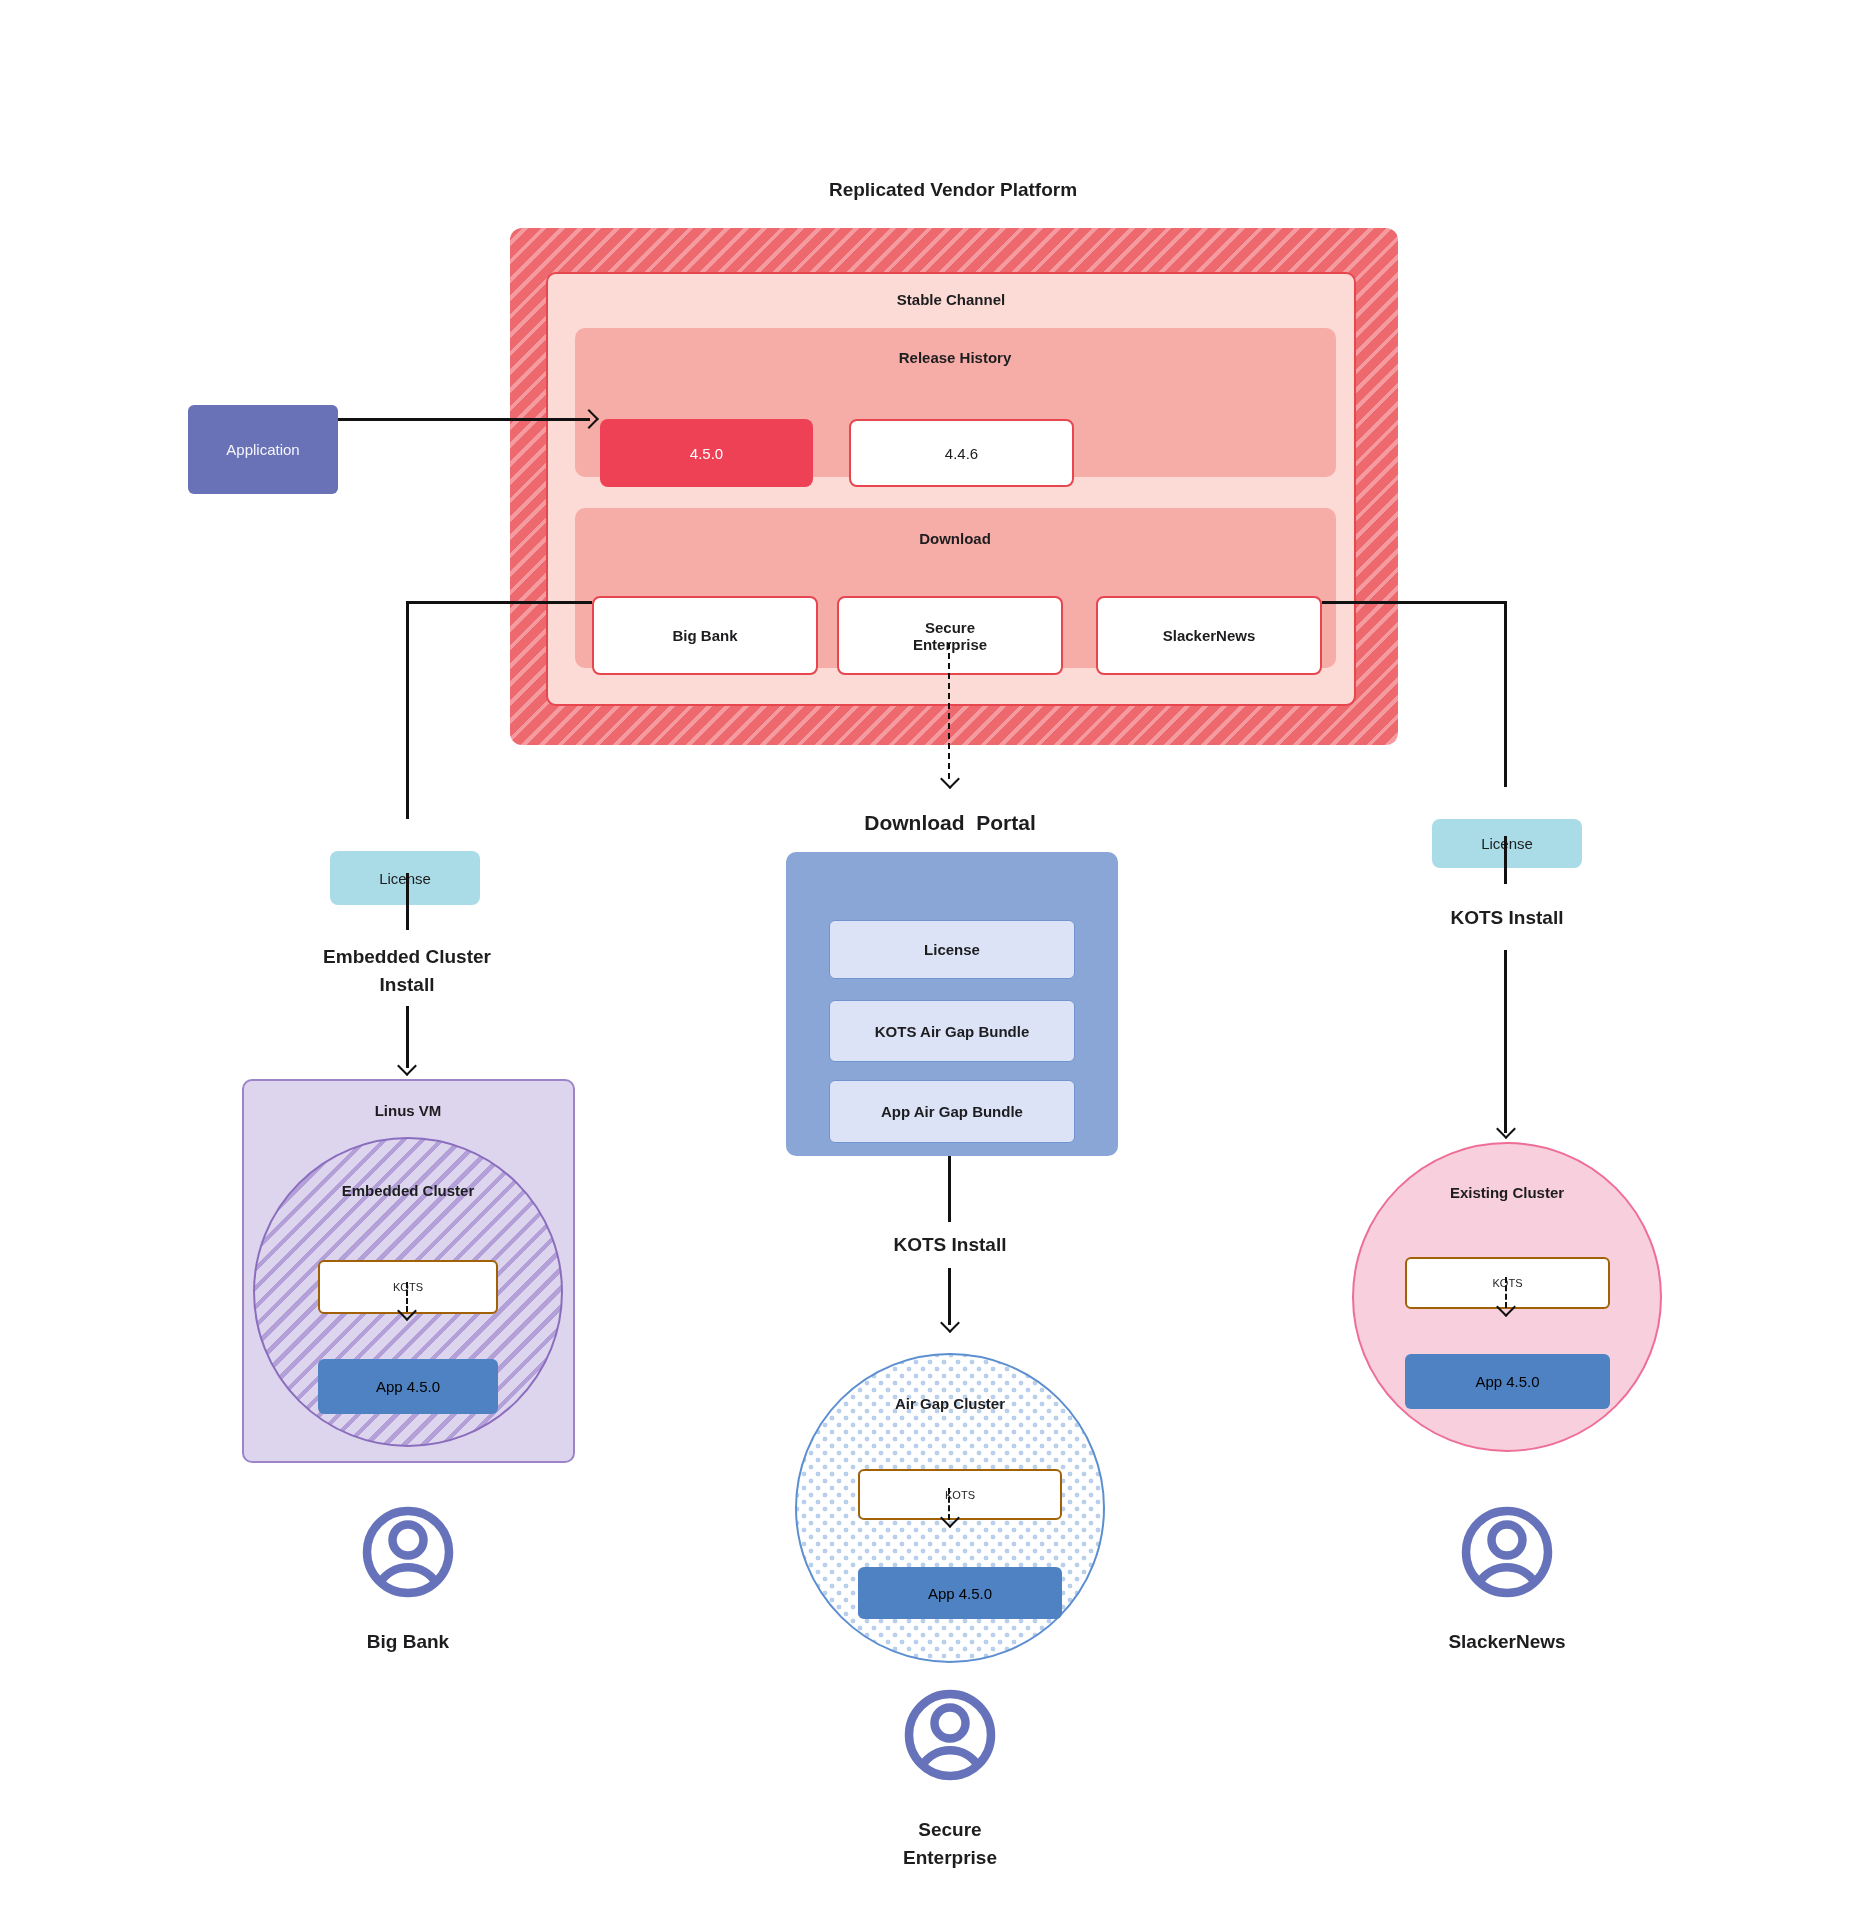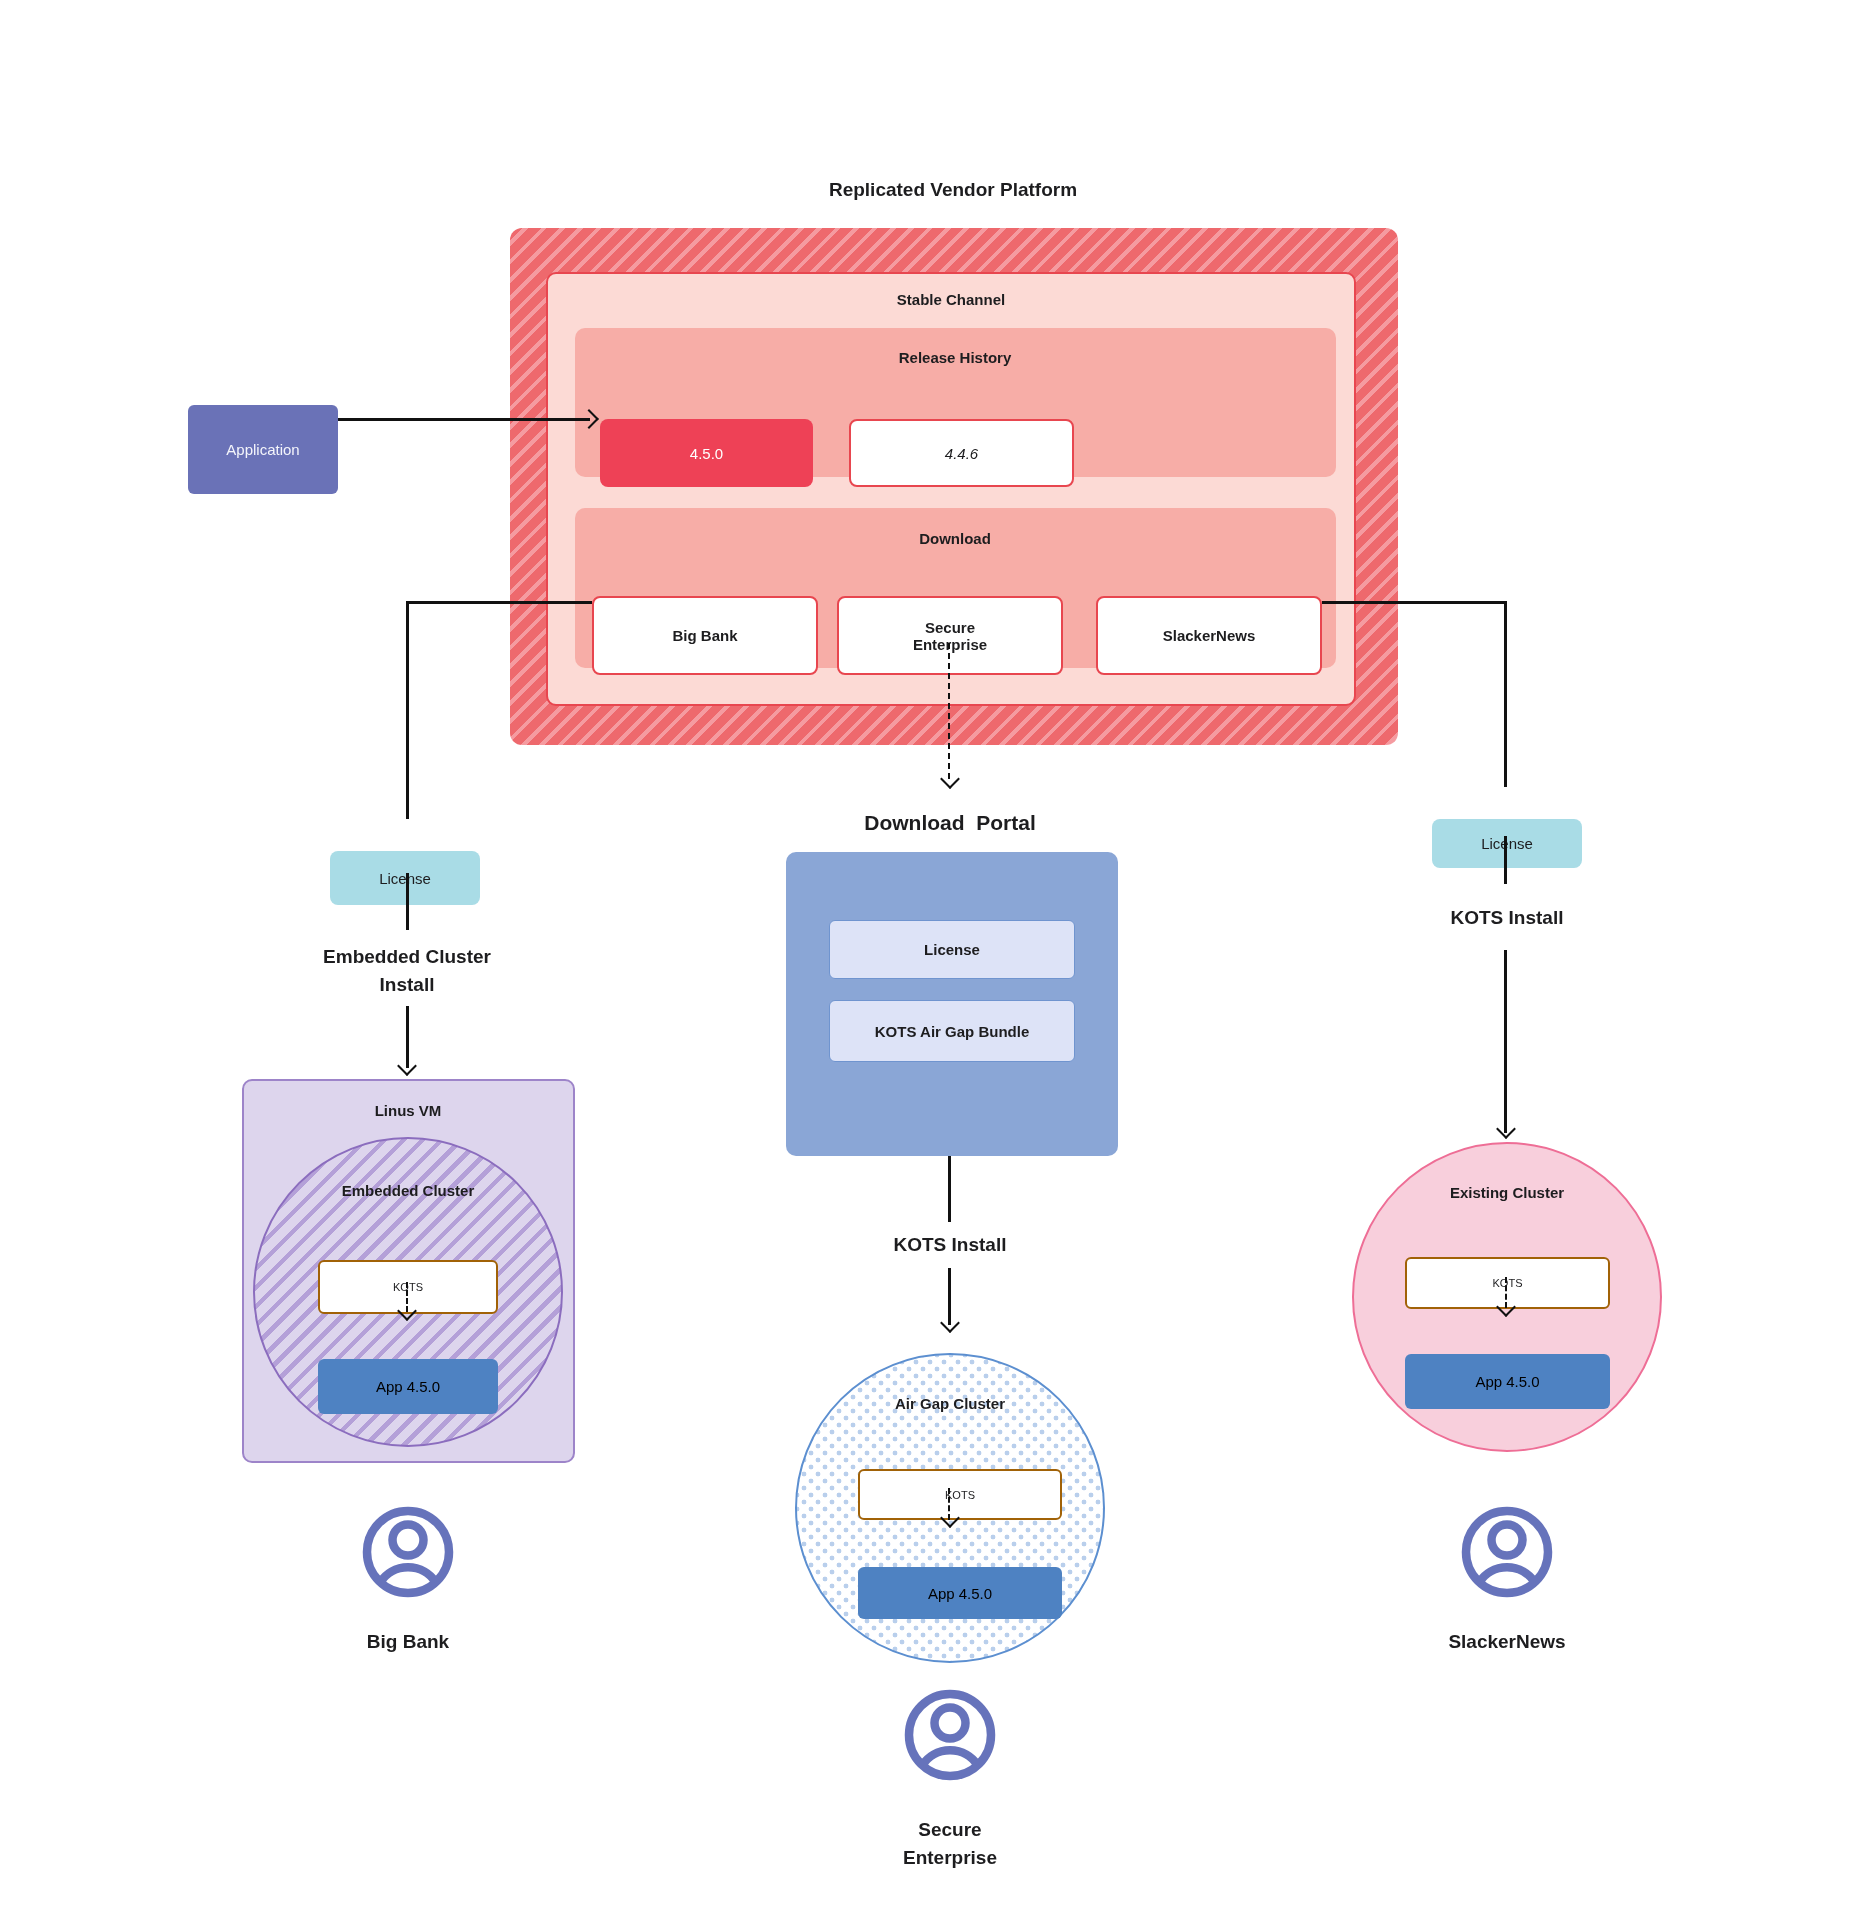--- a/index.html
+++ b/index.html
@@ -10,21 +10,21 @@
   .sec{font-weight:600;text-align:center;}
   .big{font-size:19px;font-weight:600;}
   .title{font-size:19px;font-weight:600;}
   .dp-title{font-size:21px;font-weight:600;white-space:pre;}
   .box{position:absolute;box-sizing:border-box;}
   .flexc{display:flex;align-items:center;justify-content:center;text-align:center;margin-top:32px;}
   .hatch-red{background:repeating-linear-gradient(135deg,#ee696d 0px,#ee696d 9px,#f59ba0 9px,#f59ba0 13px);border-radius:12px;}
   .stable{background:#fcdad5;border:2px solid #e8464f;border-radius:10px;}
   .salmon{background:#f7ada7;border-radius:10px;}
   .v450{background:#ee4156;border-radius:8px;color:#fff;font-size:15px;}
-  .v446{background:#fff;border:2px solid #e8464f;border-radius:8px;font-size:15px;font-style:italic;}
+  .v446{background:#fff;border:2px solid #e8464f;border-radius:8px;font-size:15px;}
   .cust{background:#fff;border:2px solid #e8464f;border-radius:8px;font-size:15px;font-weight:600;}
   .appbox{background:#6a72b7;border-radius:6px;color:#f4f5fb;font-size:15px;}
   .teal{background:#a9dce6;border-radius:8px;font-size:15px;}
   .dpbox{background:#8aa6d6;border-radius:10px;}
   .bundle{background:#dde3f7;border:1.5px solid #6f94cf;border-radius:6px;font-size:15px;font-weight:600;}
   .kots{background:#fff;border:2px solid #a16207;border-radius:6px;font-size:11px;}
   .appblue{background:#4e82c2;border-radius:6px;color:#000000;font-size:15px;}
   .vmbox{background:#ddd5ed;border:2px solid #9d84c9;border-radius:10px;}
   .circle{position:absolute;border-radius:50%;box-sizing:border-box;}
   .ec-circle{border:2.5px solid #8b6dbe;
@@ -97,20 +97,21 @@
     <path d="M22.5 80 A 33 33 0 0 1 77.5 80" fill="none" stroke="#6673bb" stroke-width="8.5"></path>
   </svg>
   <div class="clabel big" style="left:408px;top:1642px;">Big Bank</div>
 
   <div class="vdash" style="left:948px;top:643px;height:136px;"></div>
   <div class="chev down" style="left:943px;top:772px;"></div>
   <div class="clabel dp-title" style="left:950px;top:823px;">Download  Portal</div>
   <div class="box dpbox" style="left:786px;top:852px;width:332px;height:304px;"></div>
   <div class="box flexc bundle" style="left:829px;top:888px;width:246px;height:59px;">License</div>
   <div class="box flexc bundle" style="left:829px;top:968px;width:246px;height:62px;">KOTS Air Gap Bundle</div>
+  <div class="box flexc bundle" style="left:829px;top:1048px;width:246px;height:63px;">App Air Gap Bundle</div>
   <div class="vline" style="left:948px;top:1156px;height:66px;"></div>
   <div class="clabel big" style="left:950px;top:1245px;">KOTS Install</div>
   <div class="vline" style="left:948px;top:1268px;height:57px;"></div>
   <div class="chev down" style="left:943px;top:1316px;"></div>
 
   <div class="circle ag-circle" style="left:795px;top:1353px;width:310px;height:310px;"></div>
   <div class="clabel sec" style="left:950px;top:1404px;">Air Gap Cluster</div>
   <div class="box flexc kots" style="left:858px;top:1437px;width:204px;height:51px;">KOTS</div>
   <div class="vdash" style="left:948px;top:1488px;height:32px;"></div>
   <div class="chev down" style="left:943px;top:1511px;"></div>

